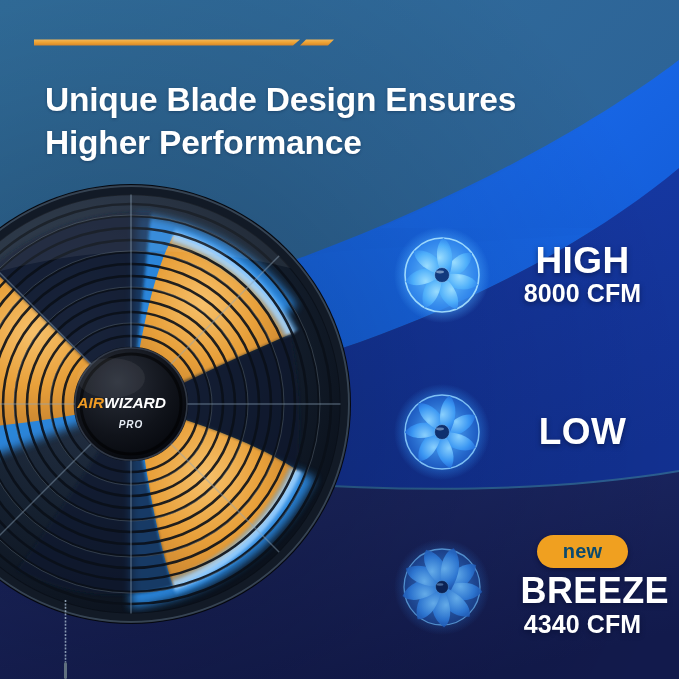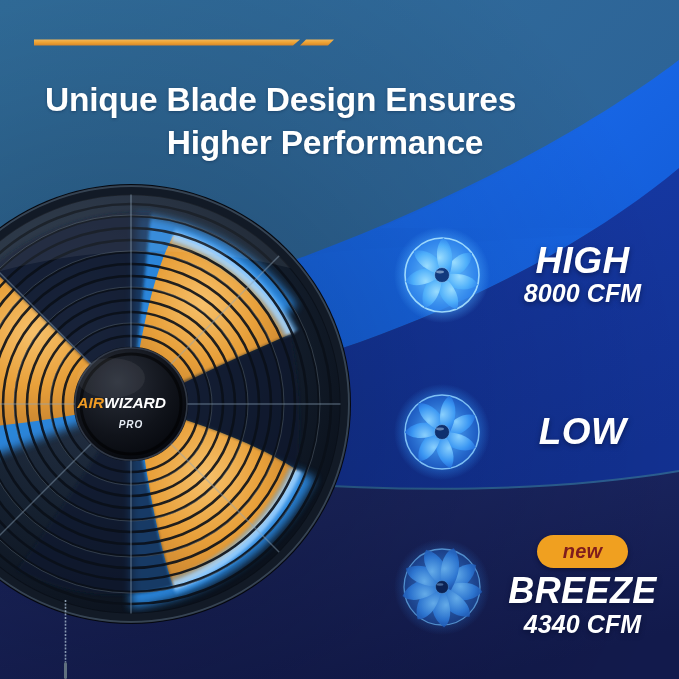--- a/index.html
+++ b/index.html
@@ -24,21 +24,21 @@
   .headline{
     position:absolute;left:45px;top:57px;
     width:560px;
     color:#ffffff;
     font-size:33.5px;
     font-weight:bold;
     line-height:1.26;
     letter-spacing:-0.2px;
     text-shadow:0 1px 3px rgba(0,20,50,.35);
   }
-  .headline .l2{display:block;text-align:center;}
+  .headline .l2{display:block;}
 
   
   .product{
     position:absolute;
     left:-95px;top:178px;
     width:452px;height:452px;
   }
   .product svg{display:block;width:452px;height:452px;}
 
   .pullchain{
@@ -65,42 +65,41 @@
     margin-left:8px;
   }
   .fan-icon svg{display:block;width:100px;height:100px;}
 
   .speed-text{
     flex:1 1 auto;
     text-align:center;
     color:#ffffff;
     padding-right:10px;
     margin-left:4px;
-    font-style:italic;
   }
   .speed-name{
     font-size:37px;
     font-weight:bold;
     line-height:1.02;
     letter-spacing:0.4px;
     text-shadow:0 2px 5px rgba(0,10,40,.5);
   }
   .speed-cfm{
     font-size:25px;
     font-weight:bold;
     line-height:1.15;
     letter-spacing:0.1px;
     text-shadow:0 2px 5px rgba(0,10,40,.5);
   }
-  #row-breeze .speed-name{font-size:36px;}
+  #row-breeze .speed-name{font-size:36px;text-align:right;}
 
   .new-badge{
     display:inline-block;
     background:#f0a020;
-    color:#7f1d1d;
+    color:#0c4a6e;
     font-size:20px;
     font-weight:bold;
     line-height:1;
     padding:6px 26px 7px 26px;
     border-radius:20px;
     letter-spacing:0.2px;
     margin-bottom:5px;
     box-shadow:0 2px 5px rgba(0,5,35,.45);
   }
 </style>

